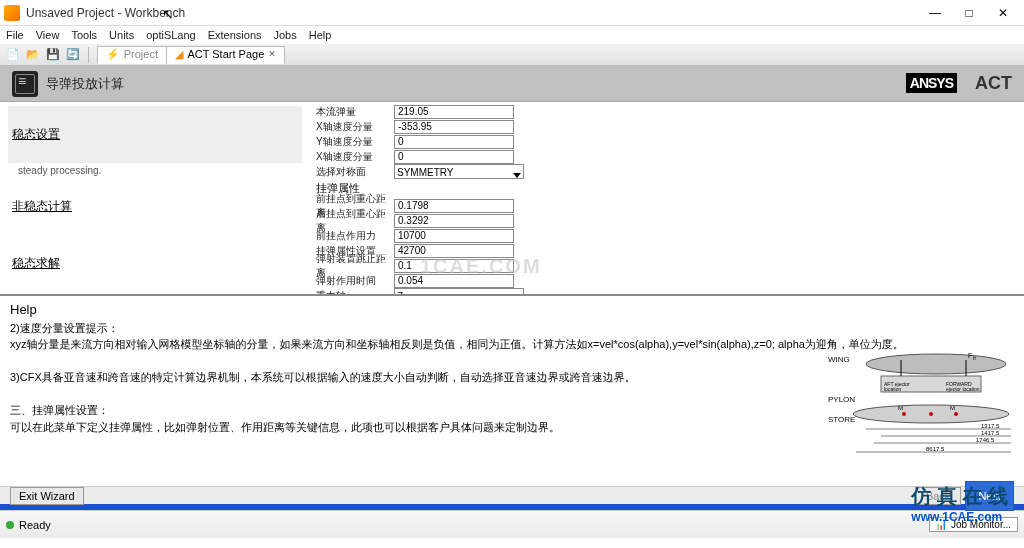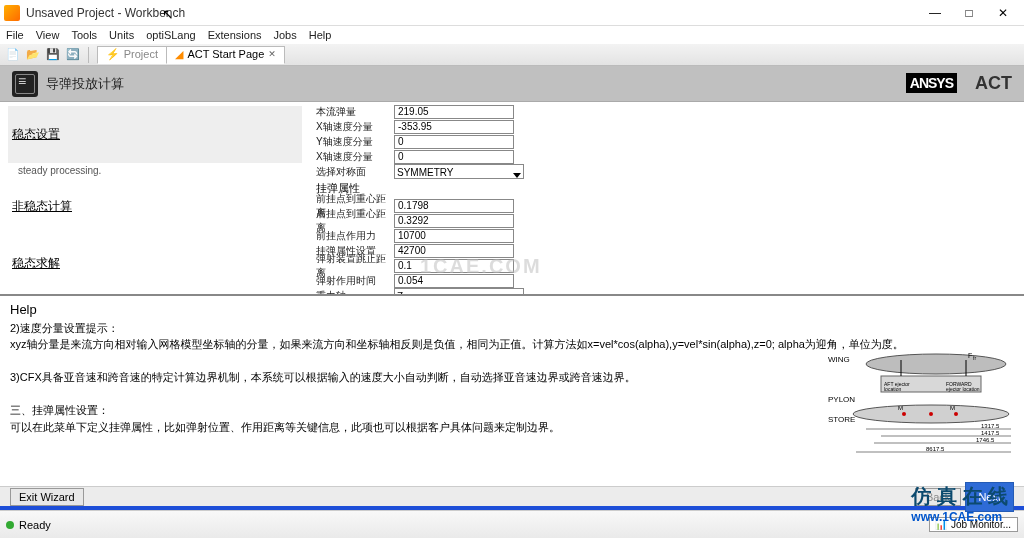--- a/index.html
+++ b/index.html
@@ -51,21 +51,21 @@
 
 .wm { position:absolute; left:420px; top:255px; font-size:20px; color:#bbb; letter-spacing:2px; opacity:.5; pointer-events:none; font-weight:bold;}
 
 
 .help { height: 190px; padding: 4px 10px; font-size: 11px; line-height: 1.5; position:relative;}
 .help h4 { font-size: 13px; font-weight: normal; }
 .diagram { position:absolute; right:8px; top:48px; width:190px; height:120px; border:0; }
 .diagram svg { width:100%; height:100%; }
 
 
-.footer-btns { height: 24px; background: #ececec; display: flex; align-items: center; padding: 0 10px; border-top:1px solid #ccc; border-bottom:4px solid #1d4ed8;}
+.footer-btns { height: 24px; background: #ececec; display: flex; align-items: center; padding: 0 10px; border-top:1px solid #ccc; border-bottom:6px solid #1d4ed8;}
 .footer-btns .exit { background: #e8e8e8; border: 1px solid #999; padding: 2px 8px; font-size: 11px; cursor: pointer; }
 .footer-btns .spacer { flex: 1; }
 .footer-btns .back { background: #e8e8e8; border: 1px solid #999; padding: 2px 10px; font-size: 11px; cursor: pointer; margin-right: 4px; color:#888;}
 .footer-btns .next { background: #2e6bd6; color: #fff; border: 1px solid #245bb5; padding: 8px 12px; font-size: 11px; cursor: pointer; }
 
 
 .statusbar { height: 28px; background: linear-gradient(#f8f8f8,#eaeaea); display: flex; align-items: center; padding: 0 6px; font-size: 11px; border-top:1px solid #ccc;}
 .status-dot { width:8px; height:8px; border-radius:50%; background:#3a3; margin-right:5px;}
 .statusbar .spacer { flex:1;}
 .jobmon { border:1px solid #999; background:#fff; padding:1px 6px; font-size:10px; display:flex; align-items:center; gap:3px;}

